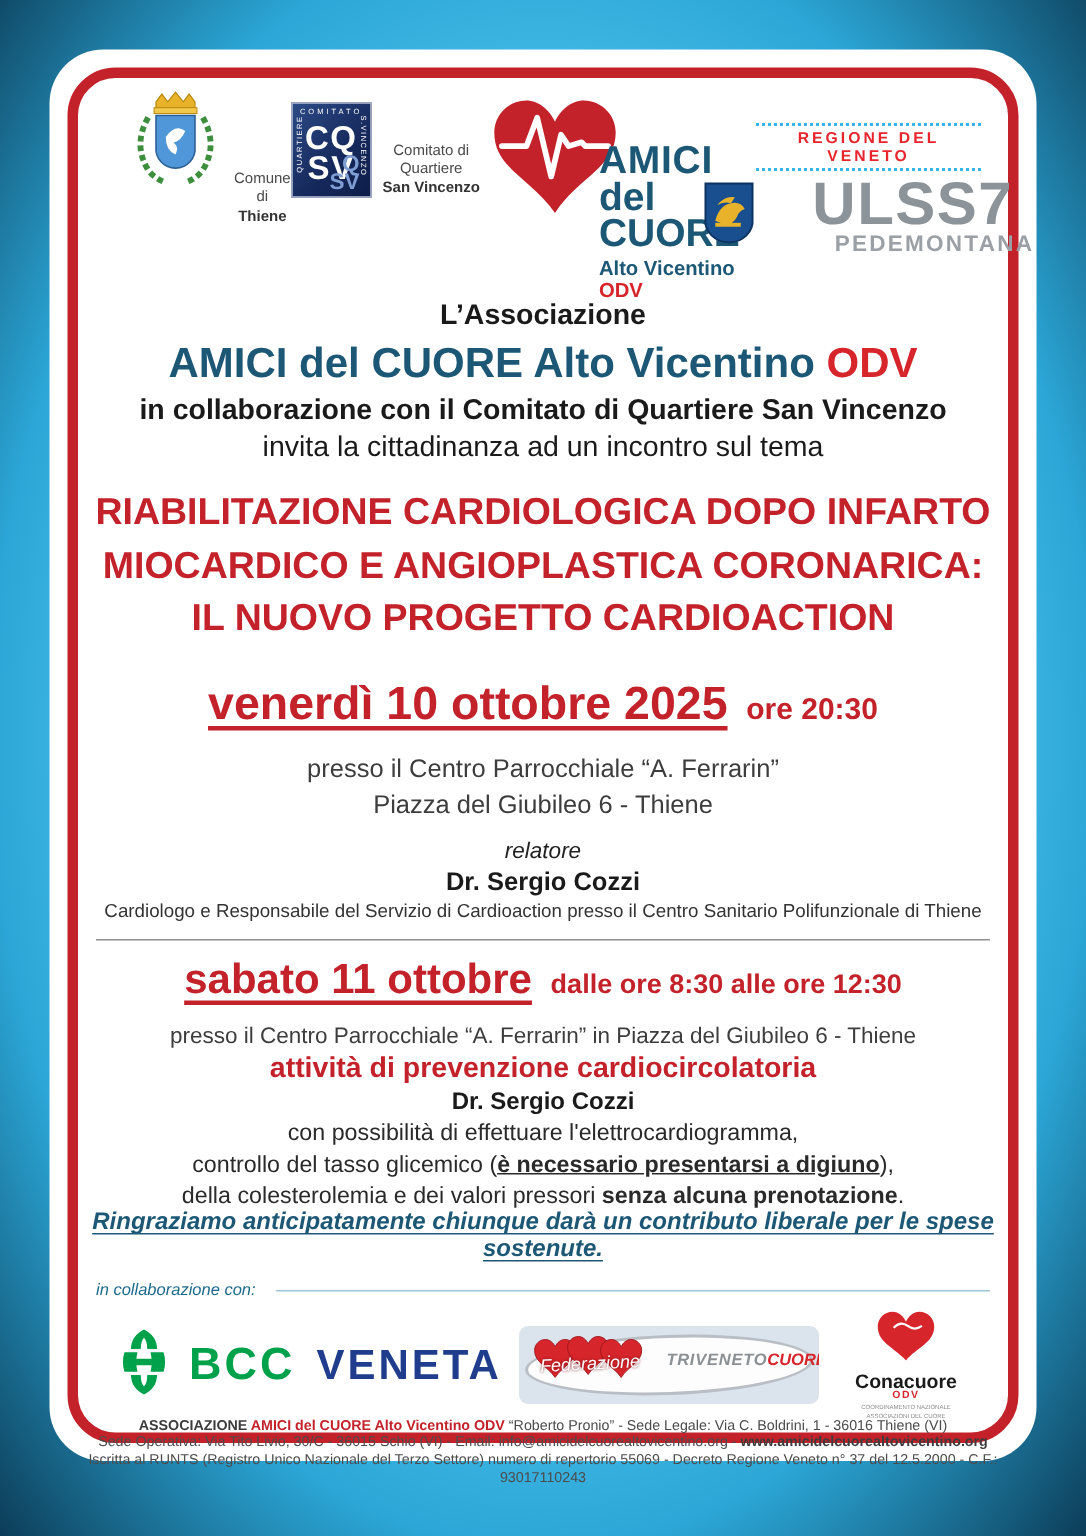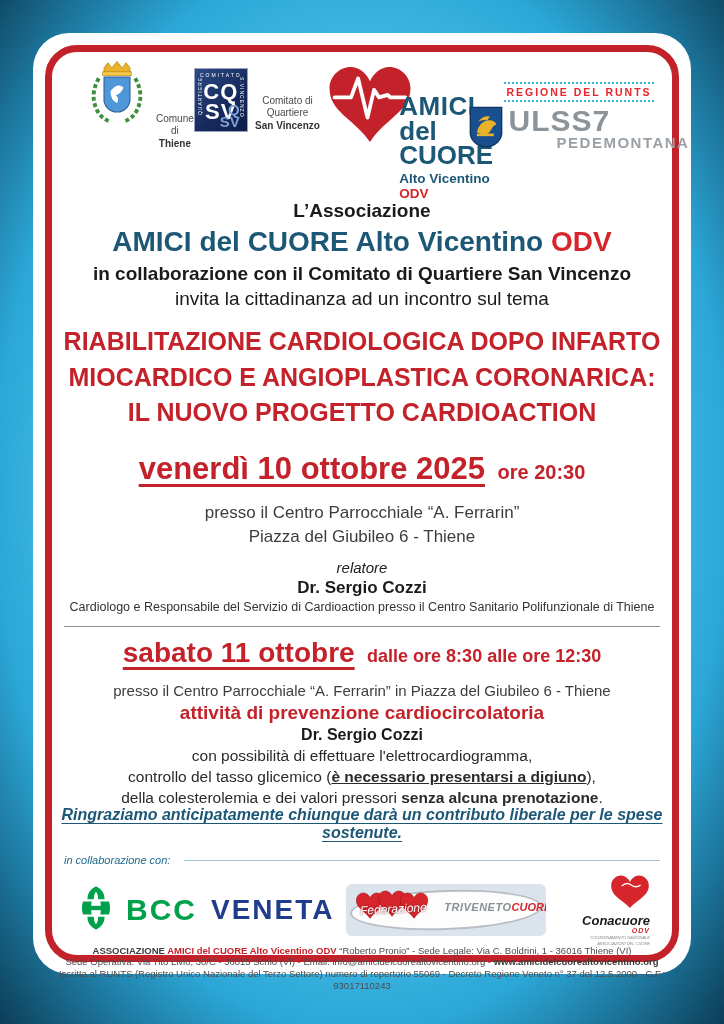--- a/index.html
+++ b/index.html
@@ -46,21 +46,21 @@
   .amici-text{ text-align:left; margin-left:-14px; margin-top:30px; }
   .amici-t1{ color:#1c5876; font-weight:bold; font-size:26px; line-height:.95; letter-spacing:.5px; }
   .amici-t2{ color:#1c5876; font-weight:bold; font-size:26px; line-height:.95; }
   .amici-t3{ font-size:13.5px; font-weight:bold; color:#1c5876; margin-top:3px; }
   .amici-t3 .odv{ color:#d6252b; }
 
   .ulss-block{ margin-top:22px; width:150px; }
   .ulss-region{ color:#e8252c; font-weight:bold; font-size:10.5px; letter-spacing:2px;
     border-top:2px dotted #35b6e4; border-bottom:2px dotted #35b6e4; padding:2px 0; }
   .ulss-row{ display:flex; align-items:center; justify-content:center; margin-top:4px; }
-  .ulss-name{ font-size:30px; font-weight:bold; color:#8d9499; letter-spacing:1px; line-height:.9; text-align:left;}
+  .ulss-name{ font-size:40px; font-weight:bold; color:#8d9499; letter-spacing:1px; line-height:.9; text-align:left;margin-left:33px;}
   .ulss-sub{ font-size:15px; color:#9aa0a5; letter-spacing:1.5px; font-weight:bold;padding-left:48px; }
 
   
   .intro{ margin-top:8px; }
   .intro-l1{ font-size:19px; font-weight:bold; }
   .intro-l2{ font-size:28px; font-weight:bold; color:#1c5876; margin-top:4px; }
   .intro-l2 .odv{ color:#d6252b; }
   .intro-l3{ font-size:19px; font-weight:bold; margin-top:5px; }
   .intro-l4{ font-size:19px; margin-top:3px; }
 
@@ -112,21 +112,21 @@
   .fed-ellipse{ position:absolute; left:4px; top:6px; width:192px; height:40px;
     background:#fdfdfd; border:2px solid #b9bec4; border-radius:50%; transform:rotate(-2deg); }
   .fed-hearts{ position:absolute; left:8px; top:3px; }
   .fed-hearts svg{ width:92px; height:44px; }
   .fed-word{ position:absolute; left:14px; top:18px; color:#fff; font-style:italic; font-size:12px;
     text-shadow:0 0 2px #7c1217; transform:rotate(-3deg); }
   .fed-text{ position:absolute; left:98px; top:17px; font-size:11px; font-style:italic; }
   .fed-text .p1{ color:#8b9094; font-weight:bold; letter-spacing:.5px; }
   .fed-text .p2{ color:#d6252b; font-weight:bold; }
 
-  .cona-logo{ width:92px; text-align:right;font-style:italic; }
+  .cona-logo{ width:92px; text-align:center; }
   .cona-logo svg{ width:40px; height:36px; }
   .cona-name{ font-size:13px; font-weight:bold; color:#1a1a1a; line-height:1; }
   .cona-odv{ font-size:7px; font-weight:bold; color:#d6252b; letter-spacing:1px; }
   .cona-sub{ font-size:4px; color:#8a8a8a; line-height:1.4; margin-top:1px; }
 
   
   .footer{ position:absolute; left:-26px; right:-26px; bottom:2px; font-size:9.5px; color:#4c4c4c; line-height:1.25; }
   .footer .red{ color:#c4222a; font-weight:bold; }
   .footer .b{ font-weight:bold; color:#3c3c3c; }
 
@@ -193,21 +193,21 @@
           <div class="amici-t1">AMICI</div>
           <div class="amici-t2">del CUORE</div>
           <div class="amici-t3">
             <span>Alto Vicentino</span>
             <span class="odv">ODV</span>
           </div>
         </div>
       </div>
 
       <div class="ulss-block">
-        <div class="ulss-region">REGIONE DEL RUNTS</div>
+        <div class="ulss-region">REGIONE DEL VENETO</div>
         <div class="ulss-row">
           <span>
             <svg viewBox="0 0 26 32" width="34" height="42">
               <path d="M1 1 h24 v18 a12 11 0 0 1 -12 12 a12 11 0 0 1 -12 -12 z" fill="#1a4f8f" stroke="#0d3361" stroke-width="1"></path>
               <path d="M6 20 q2 -8 8 -9 q5 -1 7 3 q-3 1 -4 4 q-2 4 -6 4 z" fill="#e8b32a"></path>
               <path d="M7 12 q4 -5 9 -4 l-2 3 q-4 -1 -7 1z" fill="#e8b32a"></path>
               <rect x="6" y="21" width="13" height="2" fill="#e8b32a"></rect>
             </svg>
           </span>
           <div style="margin-left:6px; text-align:left;">

